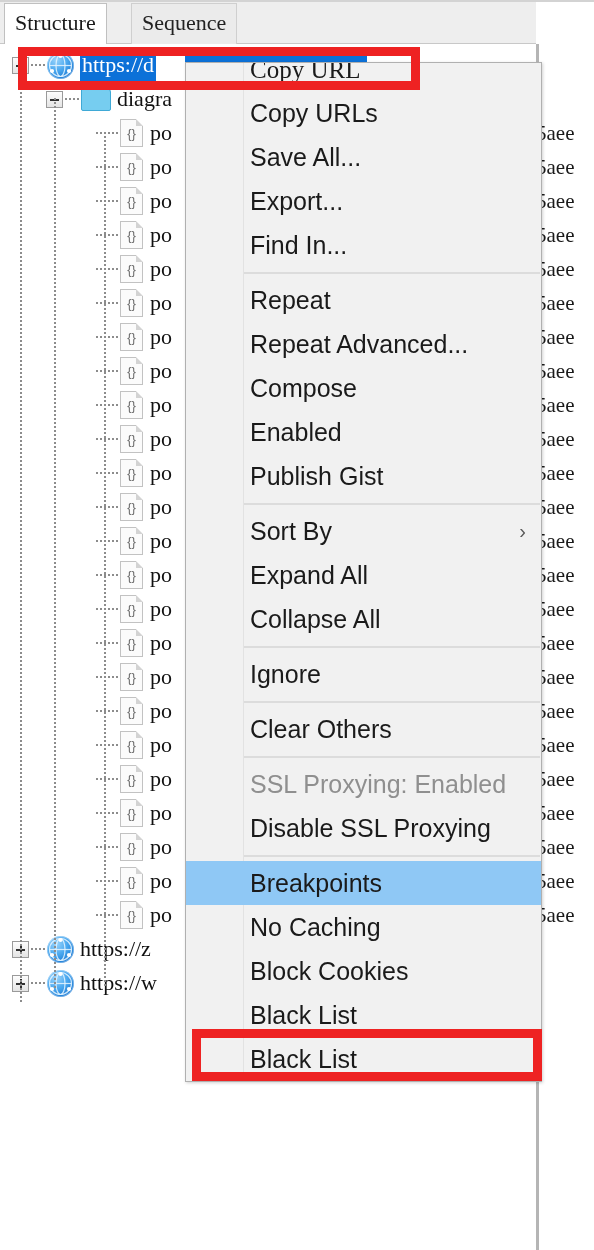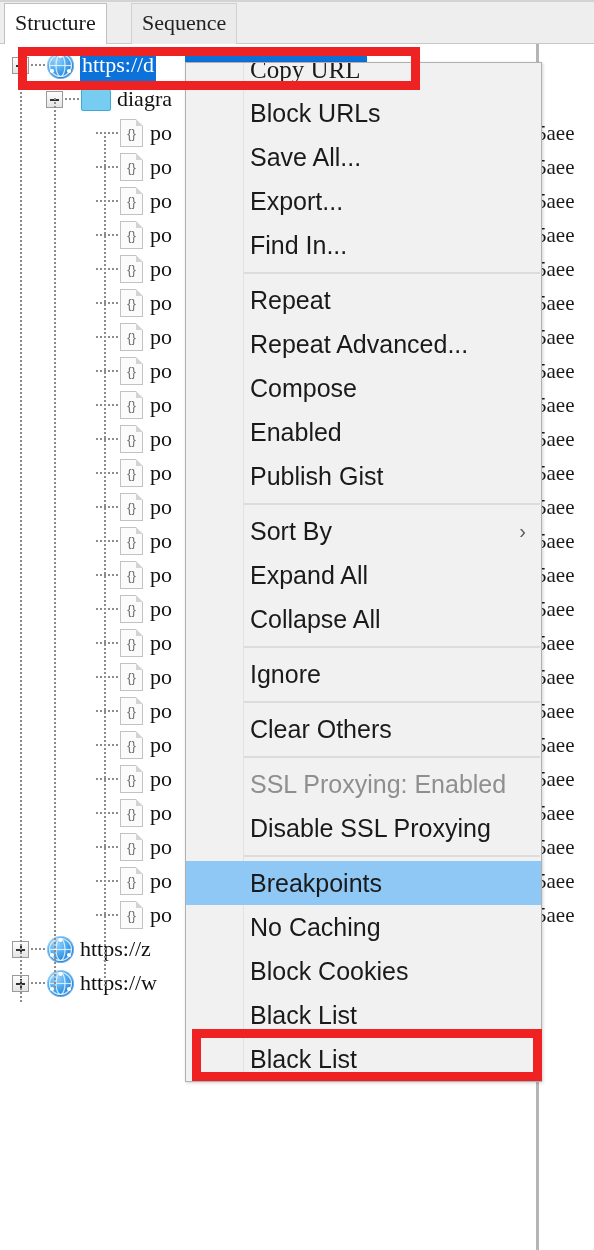--- a/index.html
+++ b/index.html
@@ -11,21 +11,21 @@
   }
   #root {
     position: relative;
     width: 594px; height: 1250px;
     background: #ffffff;
   }
 
   
   .tabbar {
     position: absolute; left: 0; top: 0;
-    width: 594px; height: 44px;
+    width: 536px; height: 44px;
     background: #eeeeee;
     border-bottom: 1px solid #c8c8c8;
     box-sizing: border-box;
   }
   .tabbar-topline {
     position: absolute; left: 0; top: 0;
     width: 594px; height: 2px;
     background: #d3d3d3;
   }
   .tab {
@@ -551,21 +551,21 @@
       <div class="vline" style="left: 104px; top: 88px; height: 856px;"></div>
     </div>
 
   <div class="redaction"></div>
   <div class="redaction-white"></div>
 
   <div class="ctx-menu">
     <div class="ctx-gutter"></div>
     <div id="ctx-items">
         <div class="ctx-item first-clipped"><span>Copy URL</span></div>
-        <div class="ctx-item"><span>Block URLs</span></div>
+        <div class="ctx-item"><span>Copy URLs</span></div>
         <div class="ctx-item"><span>Save All...</span></div>
         <div class="ctx-item"><span>Export...</span></div>
         <div class="ctx-item"><span>Find In...</span></div>
         <div class="ctx-sep"></div>
         <div class="ctx-item"><span>Repeat</span></div>
         <div class="ctx-item"><span>Repeat Advanced...</span></div>
         <div class="ctx-item"><span>Compose</span></div>
         <div class="ctx-item"><span>Enabled</span></div>
         <div class="ctx-item"><span>Publish Gist</span></div>
         <div class="ctx-sep"></div>

